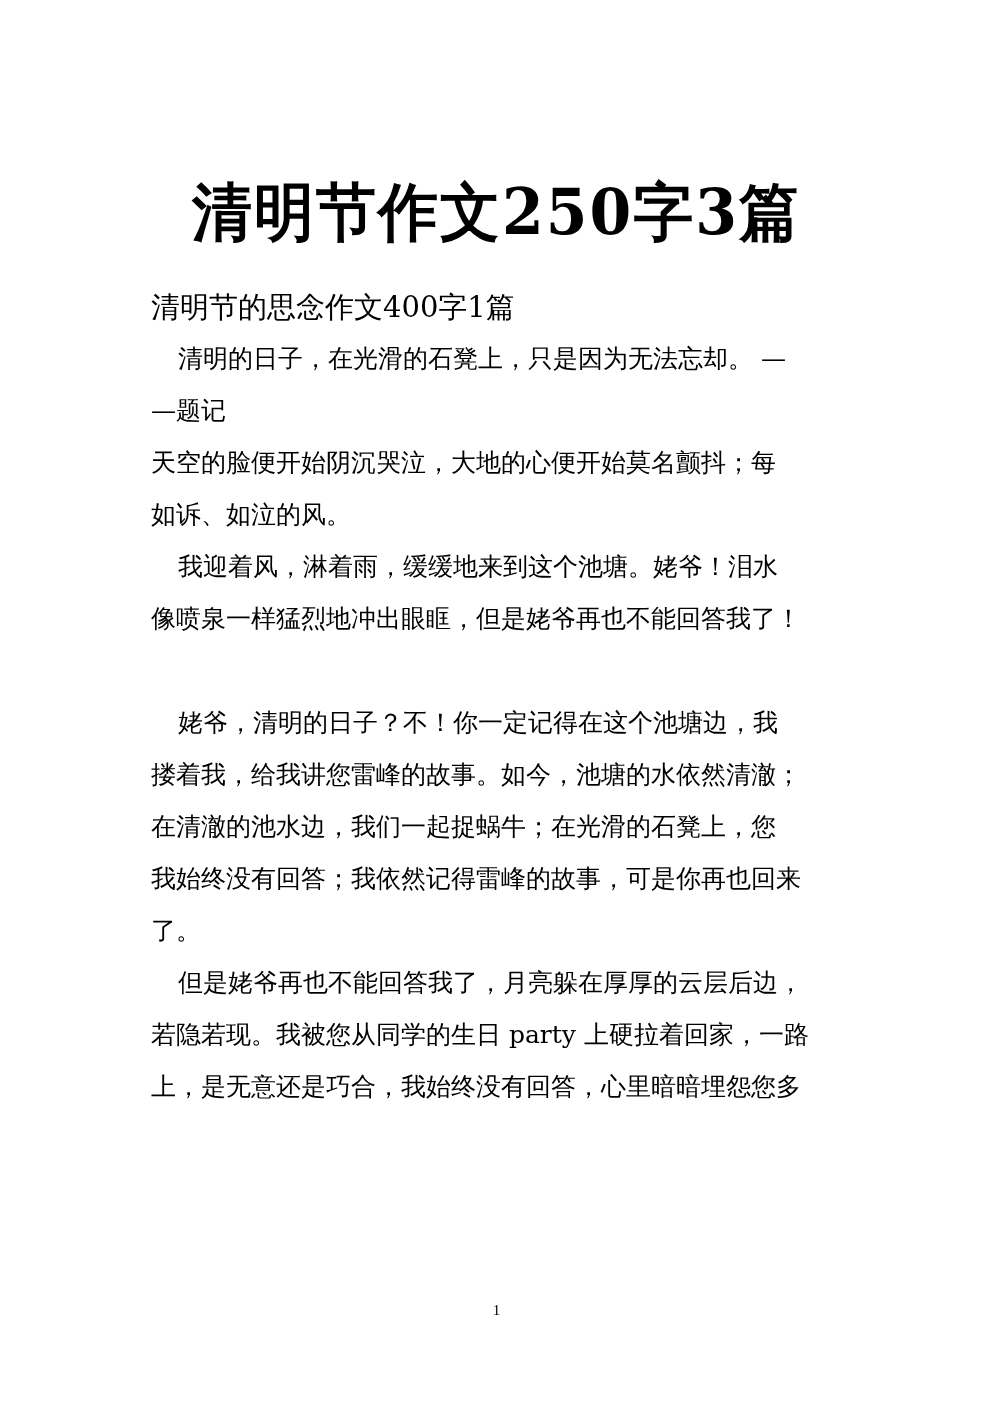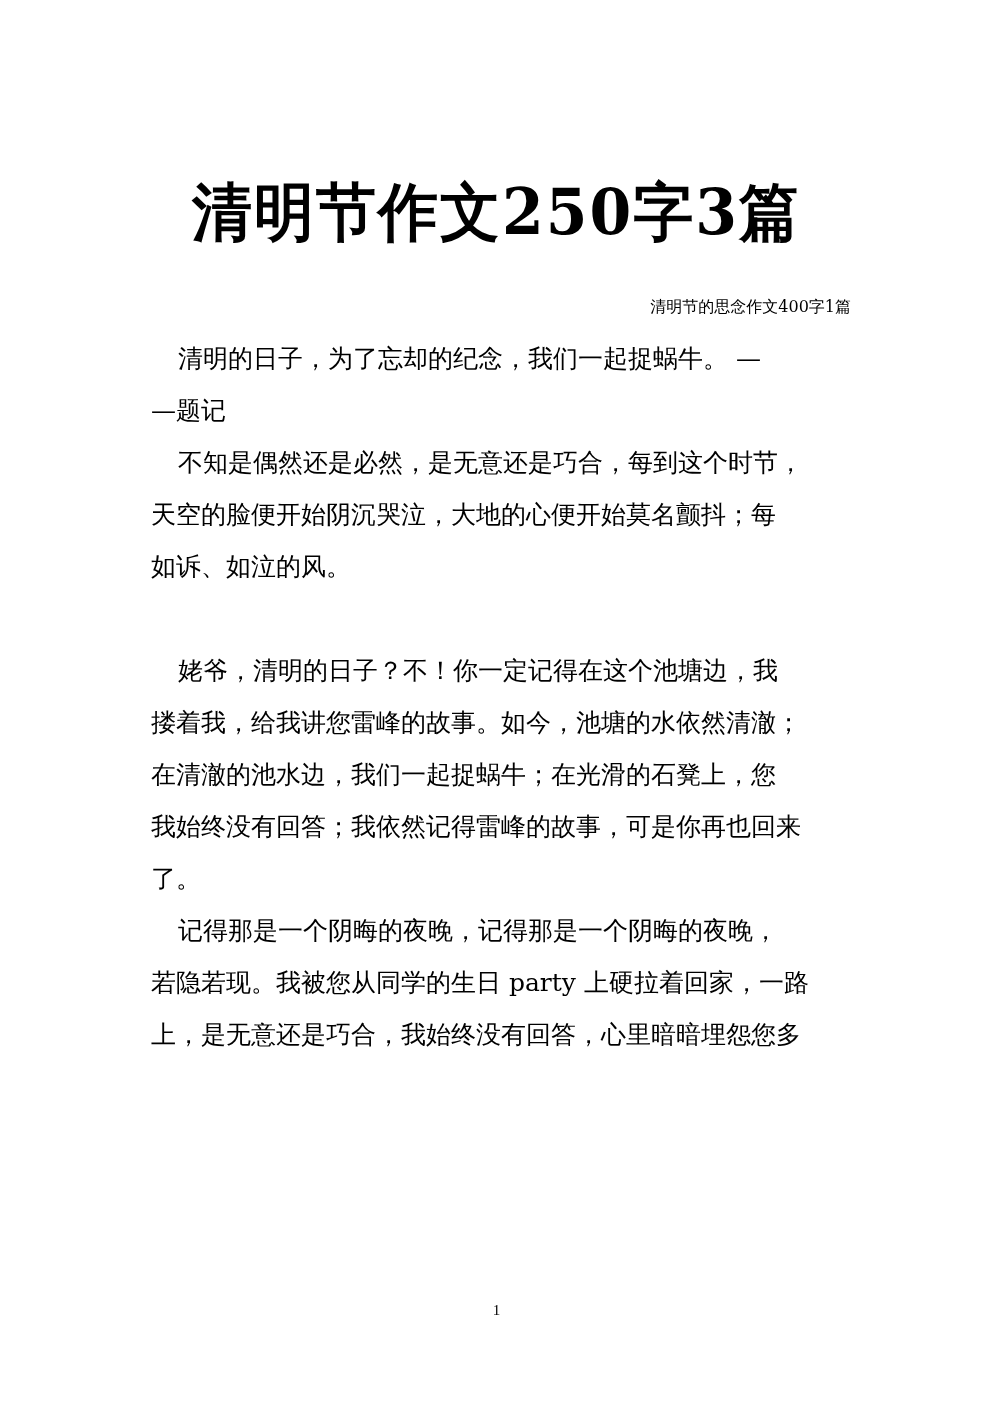--- a/index.html
+++ b/index.html
@@ -14,59 +14,62 @@
     font-family: "DejaVu Serif", "Liberation Serif", serif;
     font-size: 60px; font-weight: bold; letter-spacing: 2px; line-height: 80px;
     transform: scaleY(1.05);
   }
   .content {
     position: absolute; left: 151px; top: 281px; width: 700px;
     font-size: 25px; line-height: 52px;
   }
   .line { height: 52px; white-space: nowrap; overflow: visible; }
   .indent { padding-left: 27px; }
-  .subtitle { font-size: 16px; text-align: right; }
+  .subtitle { font-size: 29px; }
   .blank { height: 52px; }
   .page-number {
     position: absolute; left: 0; top: 1302px; width: 993px; text-align: center;
     font-family: "Liberation Serif", serif; font-size: 15px;
   }
 </style>
 </head>
 <body>
 
 <div class="page">
   <div class="title">清明节作文250字3篇</div>
 
   <div class="content">
     <div class="line subtitle">清明节的思念作文400字1篇</div>
 
     <div>
-      <div class="line indent">清明的日子，为了忘却的纪念，我们一起捉蜗牛。 —</div>
+      <div class="line indent">清明的日子，在光滑的石凳上，只是因为无法忘却。 —</div>
       <div class="line">—题记</div>
     </div>
 
     <div>
-      <div class="line indent">不知是偶然还是必然，是无意还是巧合，每到这个时节，</div>
       <div class="line">天空的脸便开始阴沉哭泣，大地的心便开始莫名颤抖；每</div>
       <div class="line">如诉、如泣的风。</div>
     </div>
 
+    <div>
+      <div class="line indent">我迎着风，淋着雨，缓缓地来到这个池塘。姥爷！泪水</div>
+      <div class="line">像喷泉一样猛烈地冲出眼眶，但是姥爷再也不能回答我了！</div>
+    </div>
 
     <div class="blank"></div>
 
     <div>
       <div class="line indent">姥爷，清明的日子？不！你一定记得在这个池塘边，我</div>
       <div class="line">搂着我，给我讲您雷峰的故事。如今，池塘的水依然清澈；</div>
       <div class="line">在清澈的池水边，我们一起捉蜗牛；在光滑的石凳上，您</div>
       <div class="line">我始终没有回答；我依然记得雷峰的故事，可是你再也回来</div>
       <div class="line">了。</div>
     </div>
 
     <div>
-      <div class="line indent">记得那是一个阴晦的夜晚，记得那是一个阴晦的夜晚，</div>
+      <div class="line indent">但是姥爷再也不能回答我了，月亮躲在厚厚的云层后边，</div>
       <div class="line">若隐若现。我被您从同学的生日 party 上硬拉着回家，一路</div>
       <div class="line">上，是无意还是巧合，我始终没有回答，心里暗暗埋怨您多</div>
     </div>
   </div>
 
   <div class="page-number">1</div>
 </div>
 
 </body></html>

